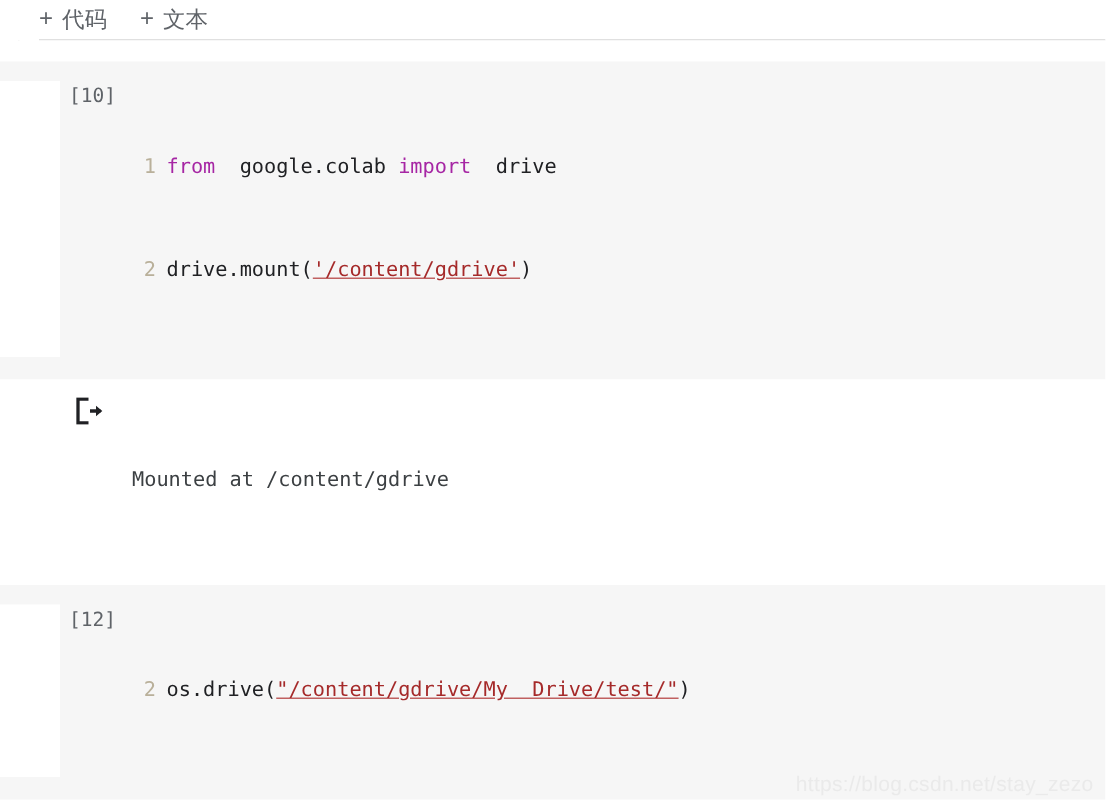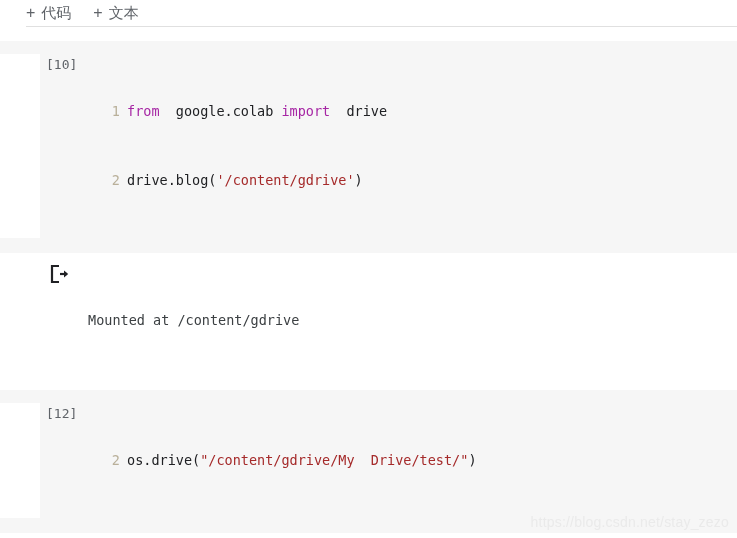--- a/index.html
+++ b/index.html
@@ -97,34 +97,34 @@
     white-space: nowrap;
   }
 
   .code-body {
     flex: 1 1 auto;
     font-family: "DejaVu Sans Mono", monospace;
     font-size: 13.5px;
     line-height: 23px;
     white-space: pre;
     padding-right: 19px;
-    margin-left: 16px;
   }
   .code-line { display: block; white-space: pre; }
   .lnum {
     color: #b9b09a;
     display: inline-block;
     width: 16px;
     text-align: right;
     margin-right: 7px;
   }
 
   .tok-kw   { color: #a626a4; }
   .tok-str  {
     color: #a52a2a;
+    text-decoration: underline;
     text-decoration-color: #c06060;
   }
   .tok-plain { color: #202124; }
 
   
   .output-row {
     display: flex;
     background: #ffffff;
     padding: 10px 0 12px 0;
   }
@@ -178,21 +178,21 @@
 <div class="notebook">
 
   <div style="height:14px"></div>
 
   <div class="cell">
     <div class="code-row spaced">
       <div class="gutter"></div>
       <div class="cell-label">[10]</div>
       <div class="code-body">
         <span class="code-line"><span class="lnum">1</span><span class="tok-kw">from</span><span class="tok-plain">  google.colab </span><span class="tok-kw">import</span><span class="tok-plain">  drive</span></span>
-        <span class="code-line"><span class="lnum">2</span><span class="tok-plain">drive.blog(</span><span class="tok-str">'/content/gdrive'</span><span class="tok-plain">)</span></span>
+        <span class="code-line"><span class="lnum">2</span><span class="tok-plain">drive.mount(</span><span class="tok-str">'/content/gdrive'</span><span class="tok-plain">)</span></span>
       </div>
     </div>
     <div class="output-row">
       <div class="out-icon-cell">
         <svg width="20" height="18" viewBox="0 0 20 18" aria-hidden="true">
           <path d="M9 1 H2 V17 H9" fill="none" stroke="#202124" stroke-width="2.2"></path>
           <path d="M10 9 H17" fill="none" stroke="#202124" stroke-width="2.2"></path>
           <path d="M14 5.5 L18.2 9 L14 12.5 Z" fill="#202124"></path>
         </svg>
       </div>

